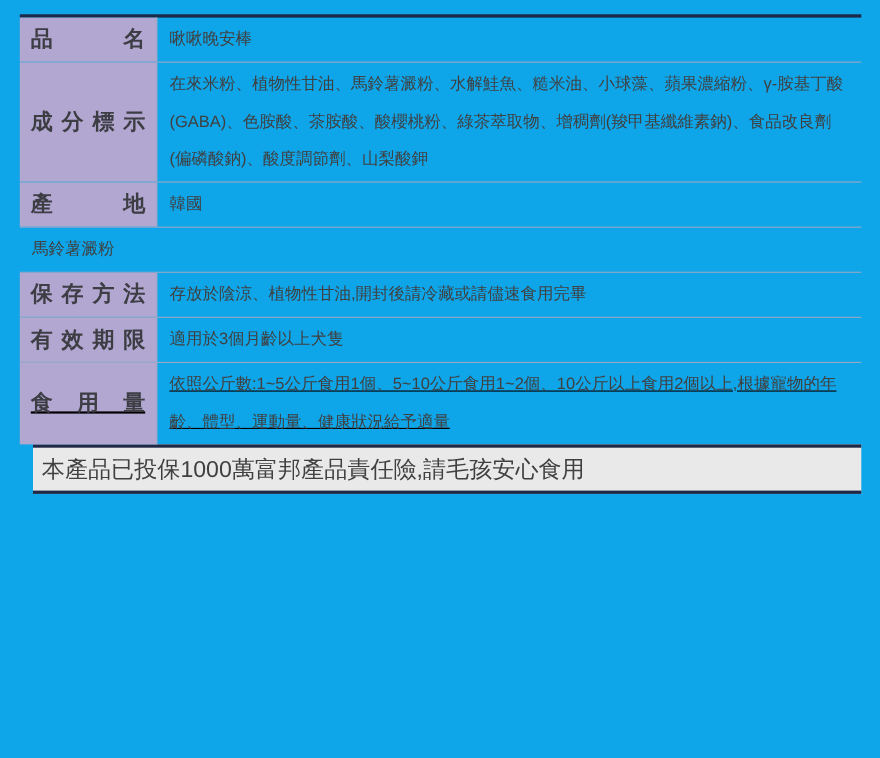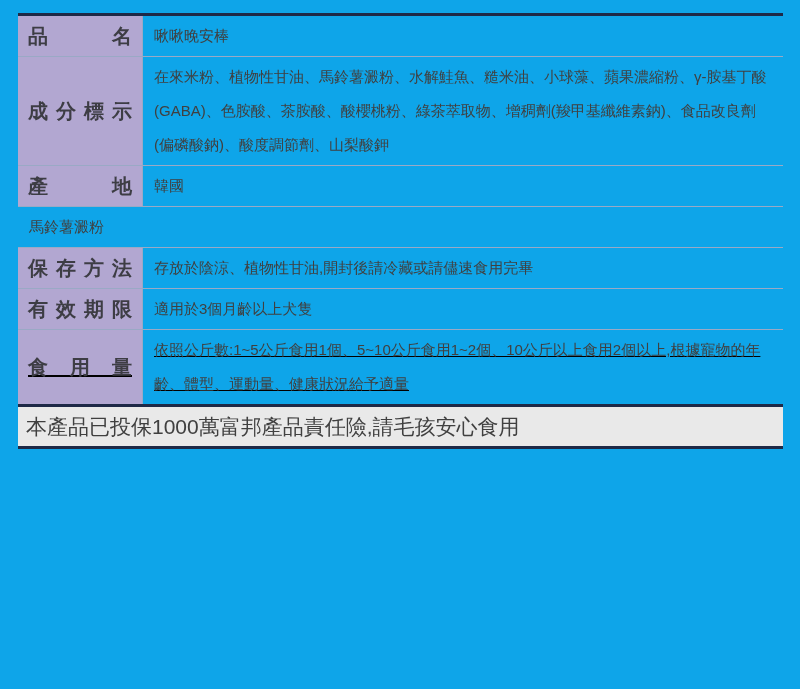--- a/index.html
+++ b/index.html
@@ -67,20 +67,21 @@
   .footer-row {
     border-top: 3px solid #1e2947;
     border-bottom: 3px solid #1e2947;
     min-height: 35px;
     display: flex;
     align-items: center;
     padding: 2px 8px;
     font-size: 21px;
     color: #404040;
     background: #e9e9e9;
+    margin-left: 12px;
   }
 </style>
 </head>
 <body>
 
 <div class="page">
   <div class="spec-table">
     <div>
   <div class="spec-row">
     <div class="label-cell">

